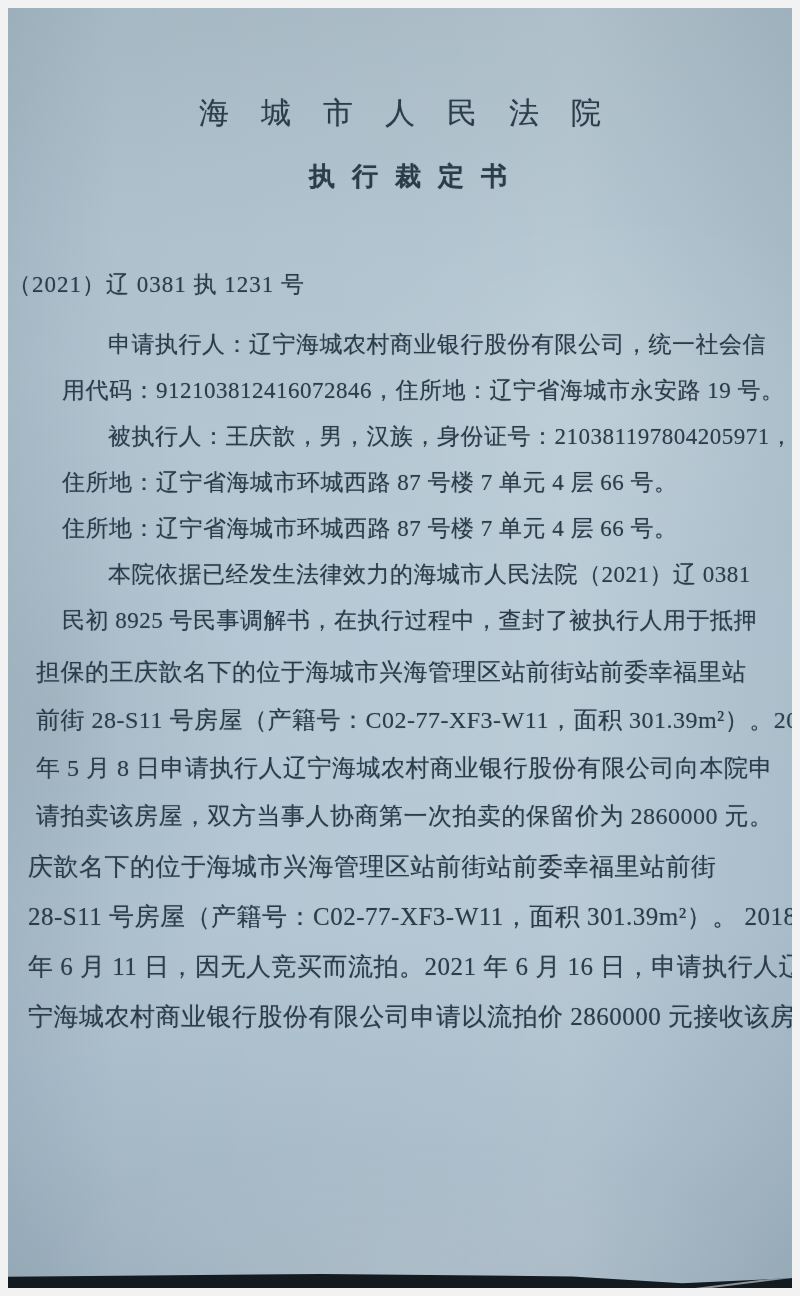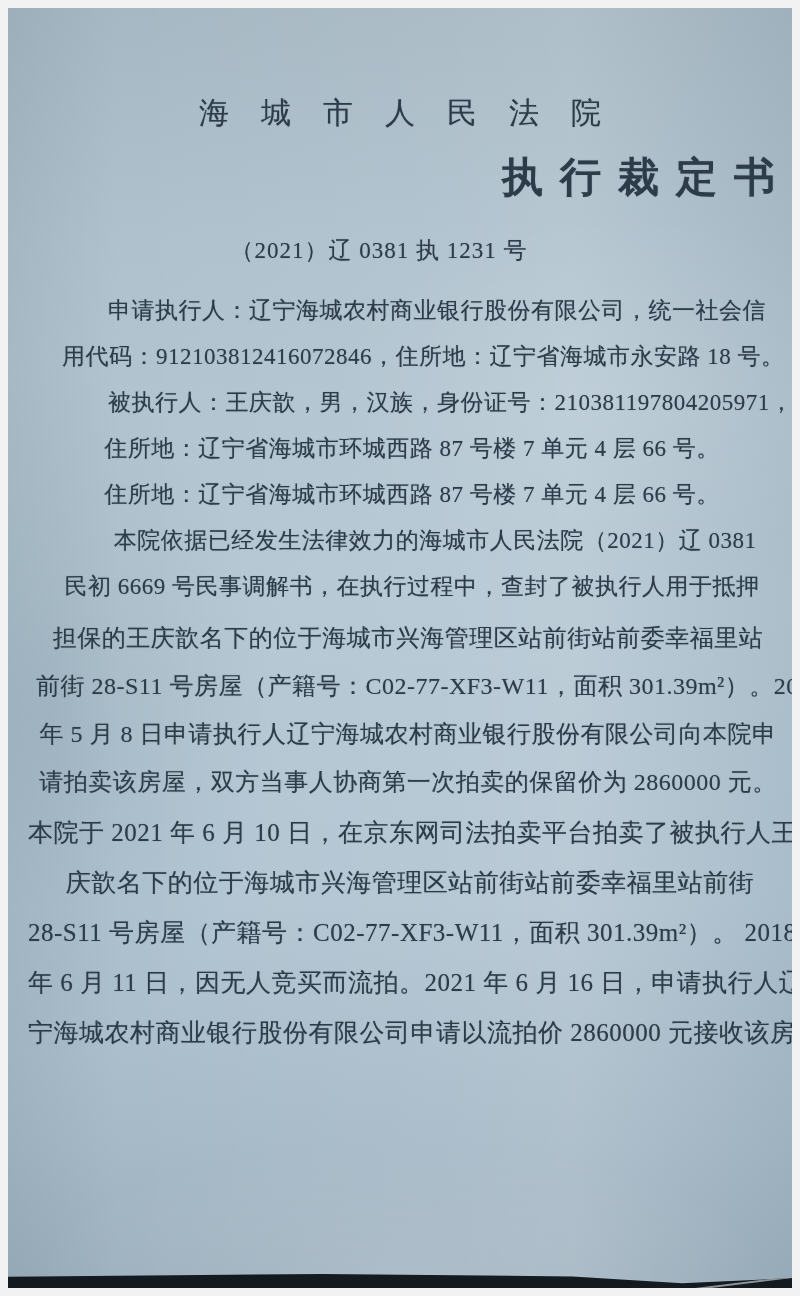--- a/index.html
+++ b/index.html
@@ -36,37 +36,37 @@
     margin:0;padding-top:86px;
     text-align:center;
     font-size:30px;line-height:38px;
     font-weight:500;
     letter-spacing:32px;
     text-indent:32px; 
     white-space:nowrap;
   }
   .title{
     margin:20px 0 0 16px;
-    text-align:right;
-    font-size:41px;line-height:50px;
+    text-align:center;
+    font-size:26px;line-height:50px;
     font-weight:bold;
     letter-spacing:17px;
     text-indent:17px;
     white-space:nowrap;
   }
   .caseno{
-    margin-top:34px;
-    text-align:center;
+    margin-top:68px;
+    text-align:left;
     padding-right:42px;
     font-size:23px;line-height:30px;
     letter-spacing:1px;
     white-space:nowrap;
   }
   .body{white-space:nowrap;}
-  .line{letter-spacing:0.5px;text-align:center;}
+  .line{letter-spacing:0.5px;}
   .line.ind{text-indent:2em;}
   .secA{margin:22px 30px 0 54px;}
   .secA .line{font-size:23px;line-height:46px;}
   .secB{margin:4px 12px 0 28px;}
   .secB .line{font-size:24px;line-height:48px;}
   .secC{margin:2px 0 0 20px;}
   .secC .line{font-size:25px;line-height:50px;}
   .table-edge{
     position:absolute;left:0;bottom:0;width:100%;height:16px;
     background:#131a20;
@@ -83,37 +83,36 @@
 
 <div class="photo">
   <div class="paper">
 
     <h1 class="court">海城市人民法院</h1>
     <h2 class="title">执行裁定书</h2>
     <div class="caseno">（2021）辽 0381 执 1231 号</div>
 
     <div class="body secA">
       <div class="line ind">申请执行人：辽宁海城农村商业银行股份有限公司，统一社会信</div>
-      <div class="line">用代码：912103812416072846，住所地：辽宁省海城市永安路 18 号。</div>
+      <div class="line">用代码：912103812416072846，住所地：辽宁省海城市永安路 19 号。</div>
       <div class="line ind">被执行人：王庆歆，男，汉族，身份证号：210381197804205971，</div>
       <div class="line">住所地：辽宁省海城市环城西路 87 号楼 7 单元 4 层 66 号。</div>
       <div class="line">住所地：辽宁省海城市环城西路 87 号楼 7 单元 4 层 66 号。</div>
       <div class="line ind">本院依据已经发生法律效力的海城市人民法院（2021）辽 0381</div>
-      <div class="line">民初 6669 号民事调解书，在执行过程中，查封了被执行人用于抵押</div>
+      <div class="line">民初 8925 号民事调解书，在执行过程中，查封了被执行人用于抵押</div>
     </div>
 
     <div class="body secB">
       <div class="line">担保的王庆歆名下的位于海城市兴海管理区站前街站前委幸福里站</div>
       <div class="line">前街 28-S11 号房屋（产籍号：C02-77-XF3-W11，面积 301.39m²）。2021</div>
       <div class="line">年 5 月 8 日申请执行人辽宁海城农村商业银行股份有限公司向本院申</div>
       <div class="line">请拍卖该房屋，双方当事人协商第一次拍卖的保留价为 2860000 元。</div>
     </div>
 
     <div class="body secC">
-      <div class="line">本院于 2021 年 6 月 10 日，在京东网司法拍卖平台拍卖了被执行人王</div>
       <div class="line">庆歆名下的位于海城市兴海管理区站前街站前委幸福里站前街</div>
       <div class="line">28-S11 号房屋（产籍号：C02-77-XF3-W11，面积 301.39m²）。 2018</div>
       <div class="line">年 6 月 11 日，因无人竞买而流拍。2021 年 6 月 16 日，申请执行人辽</div>
       <div class="line">宁海城农村商业银行股份有限公司申请以流拍价 2860000 元接收该房</div>
     </div>
 
   </div>
   <div class="table-edge"></div>
 </div>
 

